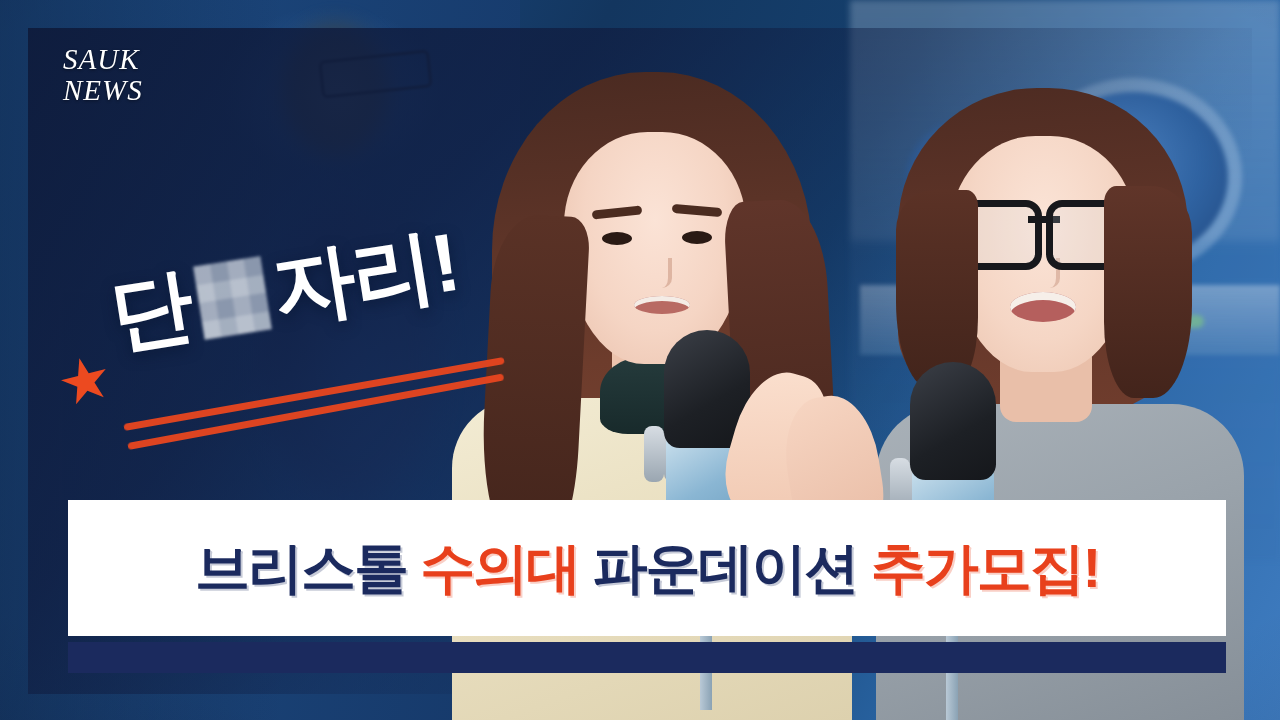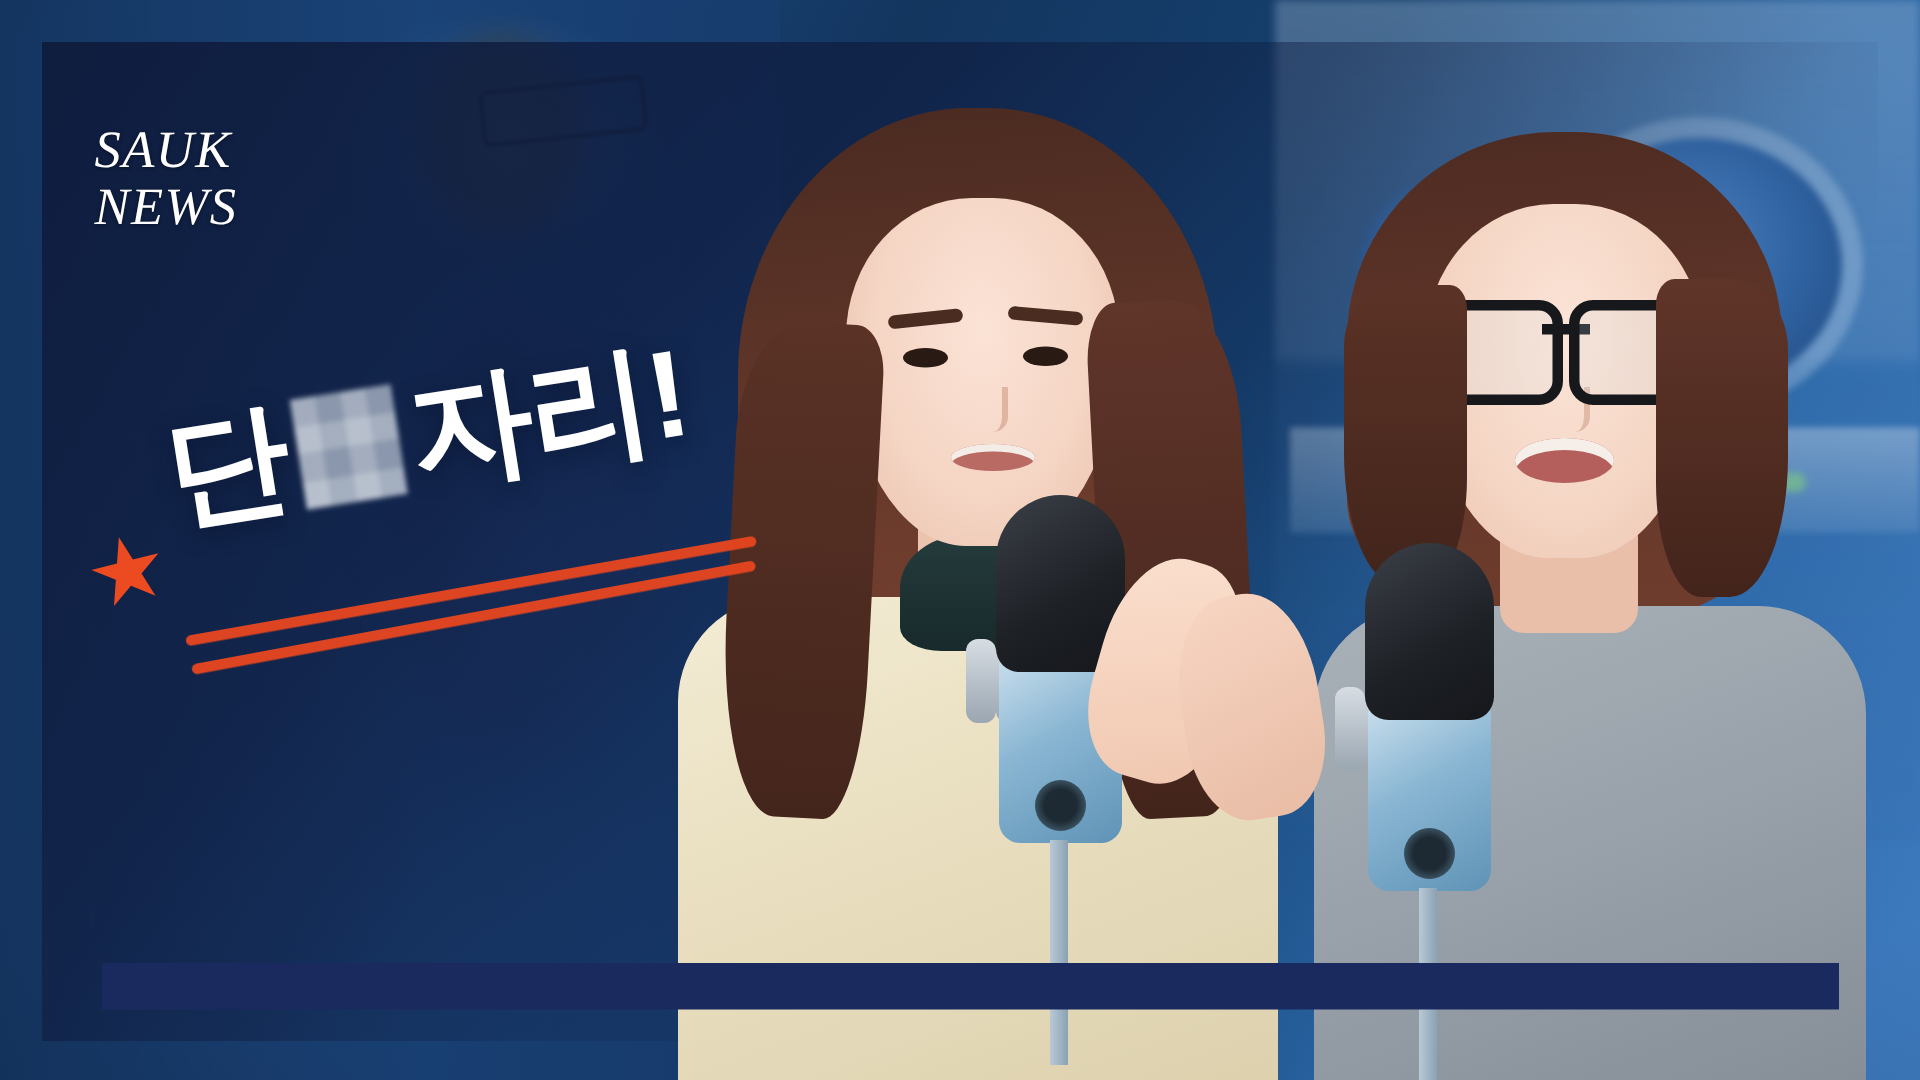--- a/index.html
+++ b/index.html
@@ -327,27 +327,26 @@
   }
   #mic1 { left: 664px; top: 330px; }
   #mic2 { left: 910px; top: 362px; }
 
   
   .logo {
     position: absolute;
     left: 63px; top: 44px;
     font-family: "Liberation Serif", serif;
     font-style: italic;
-    font-size: 35px;
+    font-size: 29px;
     line-height: 1.08;
     font-weight: 400;
     color: #ffffff;
     letter-spacing: 1px;
     text-shadow: 0 1px 3px rgba(0,0,0,.45);
-    margin-top: 37px;
   }
 
   
   .badge {
     position: absolute;
     left: 62px; top: 147px;
     width: 402px; height: 65px;
     background: #f3380f;
     display: flex;
     align-items: center;
@@ -532,15 +531,23 @@
 
   <div class="star">★</div>
   <div class="headline">
     <span>단</span>
     <span class="mosaic"></span>
     <span>자리!</span>
   </div>
   <div class="uline" id="uline1"></div>
   <div class="uline" id="uline2"></div>
 
+  <div class="banner">
+    <div class="banner-text">
+      <span class="navy">브리스톨</span>
+      <span class="red">수의대</span>
+      <span class="navy">파운데이션</span>
+      <span class="red">추가모집!</span>
+    </div>
+  </div>
   <div class="banner-bar"></div>
 
 </div>
 
 </body></html>

